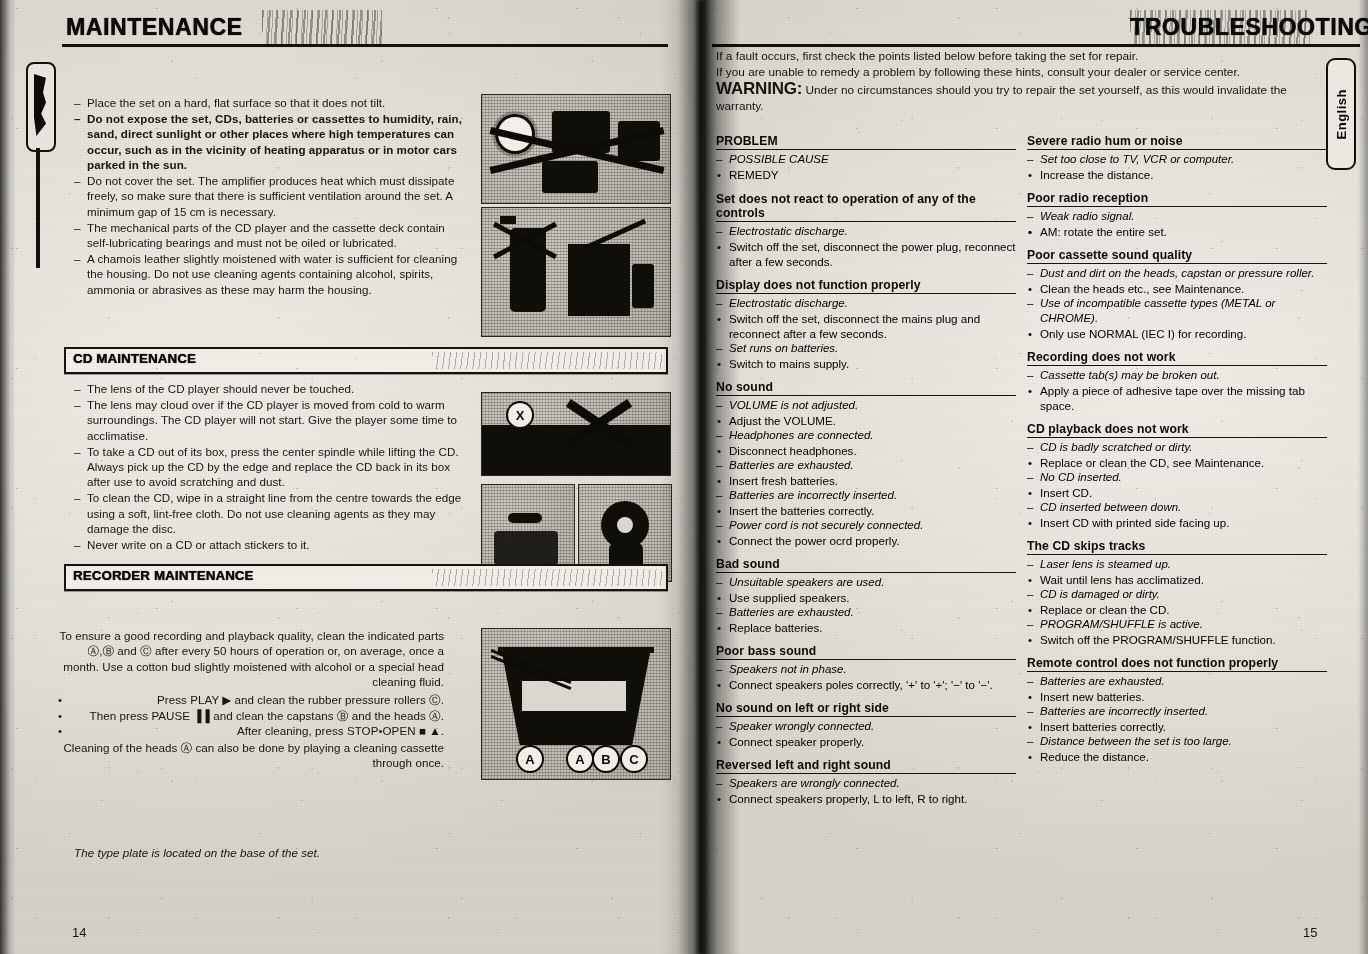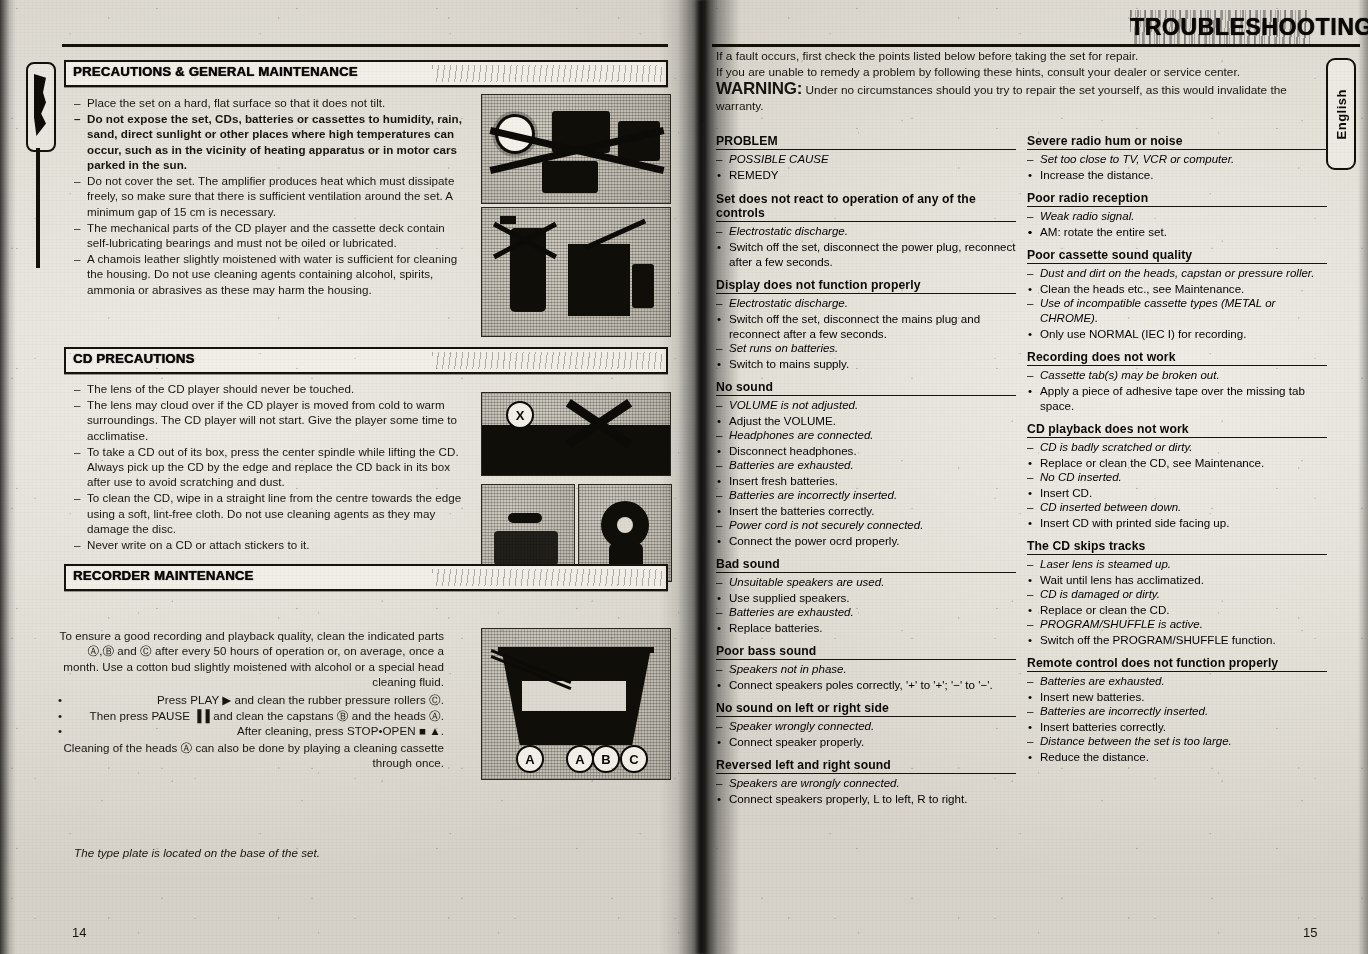--- a/index.html
+++ b/index.html
@@ -133,31 +133,31 @@
   .warn{font-weight:bold;font-size:17px;letter-spacing:-.2px;}
 </style>
 </head>
 <body>
 
 <div id="spread">
 
   <div class="page" id="page-left"></div>
   <div class="page" id="page-right"></div>
 
+  <div class="banner" style="left:66px;top:14px;width:600px;">
+    <span class="word">MAINTENANCE</span>
+    <div class="smudge" style="left:196px;width:120px;"></div>
+  </div>
   <div class="rule-thick" style="left:62px;top:44px;width:606px;"></div>
 
   <div id="tab-left">
       <div class="ink"></div>
     </div>
   <div id="tab-left-stem"></div>
 
-  <div class="sec" style="left:64px;top:60px;width:600px;height:23px;">
-    <span class="lbl">PRECAUTIONS &amp; GENERAL MAINTENANCE</span>
-    <div class="noise"></div>
-  </div>
 
   <ul class="lst body txt" style="position:absolute;left:74px;top:95px;width:390px;">
     <li><span class="mk">–</span><span>Place the set on a hard, flat surface so that it does not tilt.</span></li>
     <li class="bold"><span class="mk">–</span><span>Do not expose the set, CDs, batteries or cassettes to humidity, rain, sand, direct sunlight or other places where high temperatures can occur, such as in the vicinity of heating apparatus or in motor cars parked in the sun.</span></li>
     <li><span class="mk">–</span><span>Do not cover the set. The amplifier produces heat which must dissipate freely, so make sure that there is sufficient ventilation around the set. A minimum gap of 15 cm is necessary.</span></li>
     <li><span class="mk">–</span><span>The mechanical parts of the CD player and the cassette deck contain self-lubricating bearings and must not be oiled or lubricated.</span></li>
     <li><span class="mk">–</span><span>A chamois leather slightly moistened with water is sufficient for cleaning the housing. Do not use cleaning agents containing alcohol, spirits, ammonia or abrasives as these may harm the housing.</span></li>
   </ul>
 
   <div class="ill" style="left:481px;top:94px;width:188px;height:108px;">
@@ -175,21 +175,21 @@
     <div class="blob" style="left:28px;top:20px;width:36px;height:84px;border-radius:5px;"></div>
     <div class="blob" style="left:18px;top:8px;width:16px;height:8px;"></div>
     <div class="blob" style="left:86px;top:36px;width:62px;height:72px;" style2=""></div>
     <div class="blob" style="left:150px;top:56px;width:22px;height:44px;border-radius:3px;"></div>
     <div class="xbar" style="left:8px;top:30px;width:70px;height:5px;transform:rotate(-28deg);"></div>
     <div class="xbar" style="left:8px;top:30px;width:70px;height:5px;transform:rotate(28deg);"></div>
     <div class="xbar" style="left:100px;top:24px;width:66px;height:5px;transform:rotate(-24deg);"></div>
   </div>
 
   <div class="sec" style="left:64px;top:347px;width:600px;height:23px;">
-    <span class="lbl">CD PRECAUTIONS</span>
+    <span class="lbl">CD MAINTENANCE</span>
     <div class="noise"></div>
   </div>
 
   <ul class="lst body txt" style="position:absolute;left:74px;top:381px;width:390px;">
     <li><span class="mk">–</span><span>The lens of the CD player should never be touched.</span></li>
     <li><span class="mk">–</span><span>The lens may cloud over if the CD player is moved from cold to warm surroundings. The CD player will not start. Give the player some time to acclimatise.</span></li>
     <li><span class="mk">–</span><span>To take a CD out of its box, press the center spindle while lifting the CD. Always pick up the CD by the edge and replace the CD back in its box after use to avoid scratching and dust.</span></li>
     <li><span class="mk">–</span><span>To clean the CD, wipe in a straight line from the centre towards the edge using a soft, lint-free cloth. Do not use cleaning agents as they may damage the disc.</span></li>
     <li><span class="mk">–</span><span>Never write on a CD or attach stickers to it.</span></li>
   </ul>

